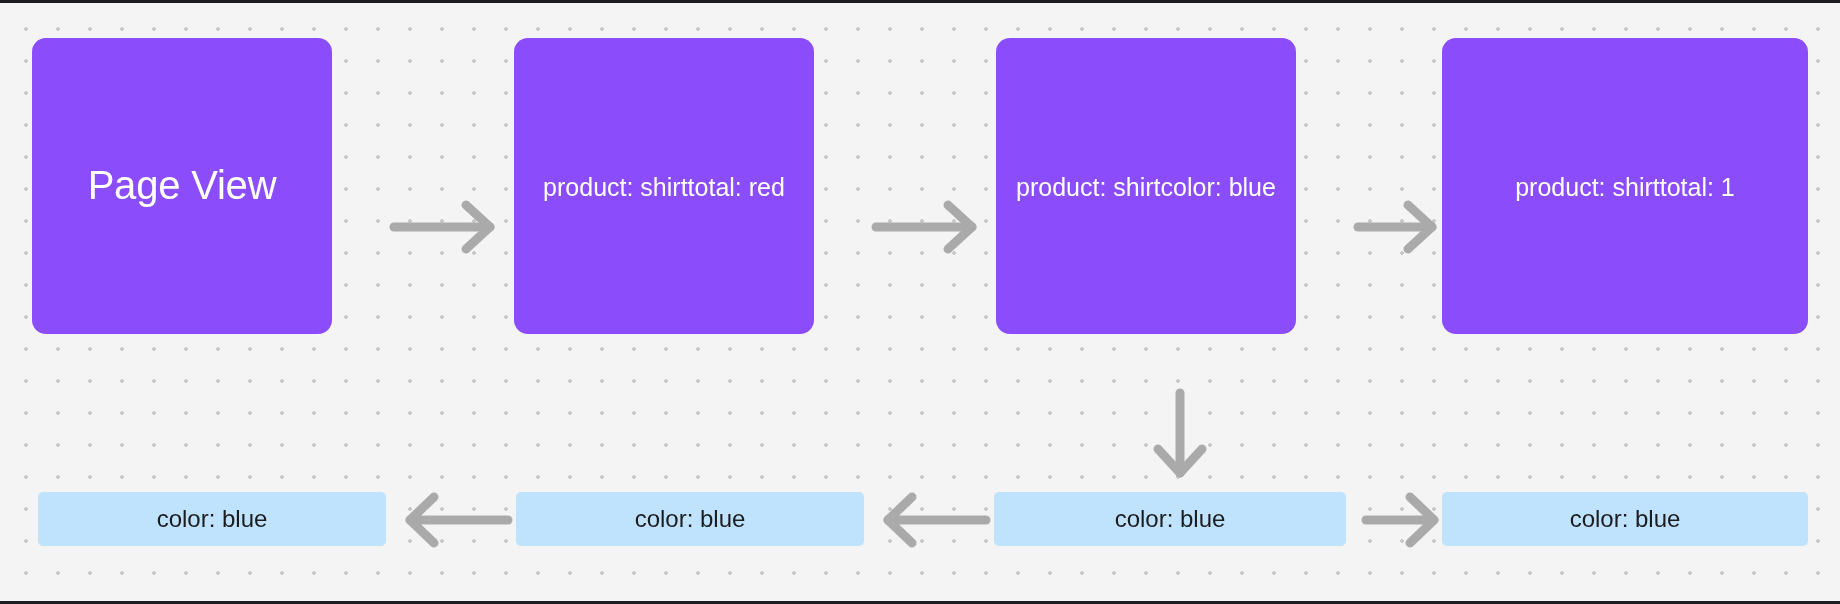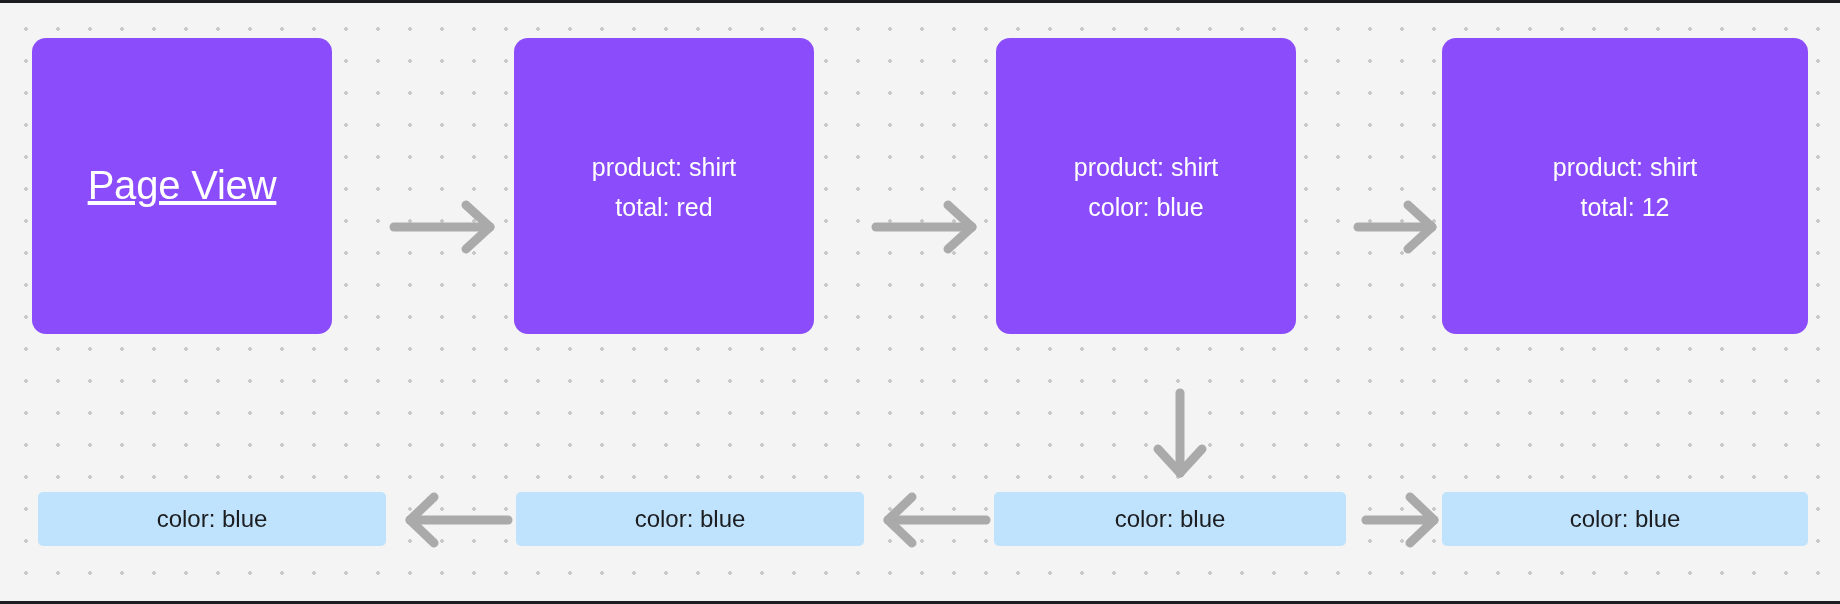--- a/index.html
+++ b/index.html
@@ -49,32 +49,32 @@
     font-size: 40px;
     line-height: 1.05;
     font-weight: 400;
     letter-spacing: -0.2px;
     white-space: nowrap;
     text-align: center;
   }
   .event-props {
     margin-top: 2px;
     display: flex;
-    flex-direction: column;
-    align-items: center;
+    flex-direction: row;
+    align-items: flex-start;
   }
   .event-prop {
     font-size: 25px;
     line-height: 1.62;
     font-weight: 400;
     white-space: nowrap;
     text-align: center;
   }
 
-  #node-page-view   { left: 32px; text-decoration: underline;   }
+  #node-page-view   { left: 32px;   }
   #node-view-item   { left: 514px;  }
   #node-add-to-cart { left: 996px;  }
   #node-checkout    { left: 1442px; width: 366px; }
 
   
   .prop-node {
     position: absolute;
     top: 489px;
     height: 54px;
     border-radius: 5px;
@@ -132,21 +132,21 @@
   <div class="event-node" id="node-add-to-cart">
     <div class="event-props">
       <div class="event-prop">product: shirt</div>
       <div class="event-prop">color: blue</div>
     </div>
   </div>
 
   <div class="event-node" id="node-checkout">
     <div class="event-props">
       <div class="event-prop">product: shirt</div>
-      <div class="event-prop">total: 12</div>
+      <div class="event-prop">total: 1</div>
     </div>
   </div>
 
   <div class="arrow" id="arrow-pv-vi">
     <svg width="112" height="56" viewBox="0 0 112 56">
       <g stroke="#aaaaaa" stroke-width="9" fill="none" stroke-linecap="round" stroke-linejoin="round">
         <line x1="4" y1="28" x2="100" y2="28"></line>
         <polyline points="76,6 100,28 76,50"></polyline>
       </g>
     </svg>

